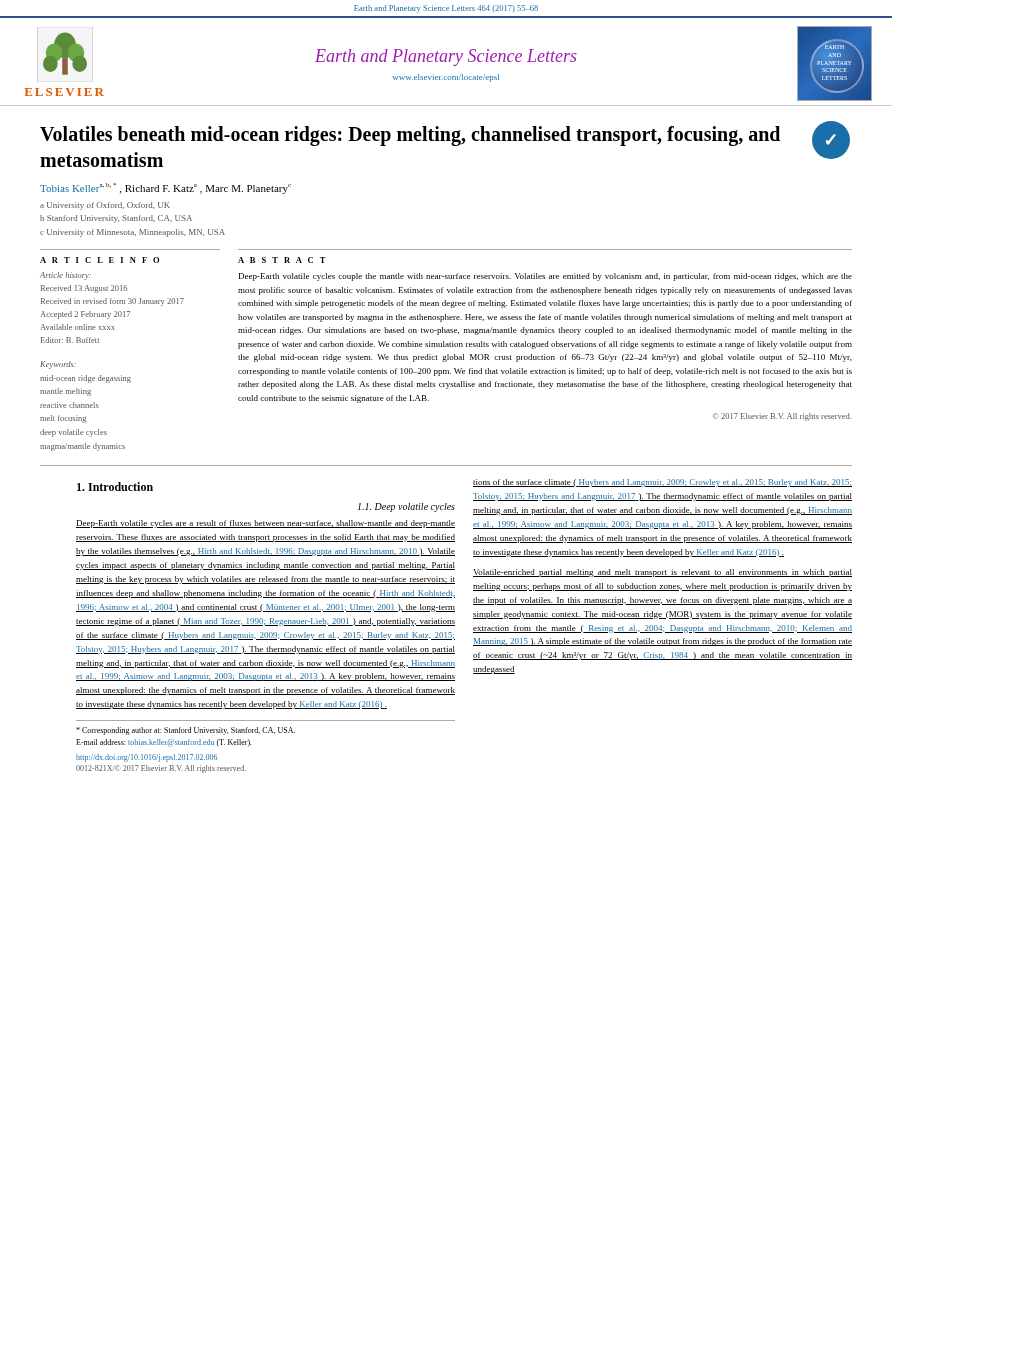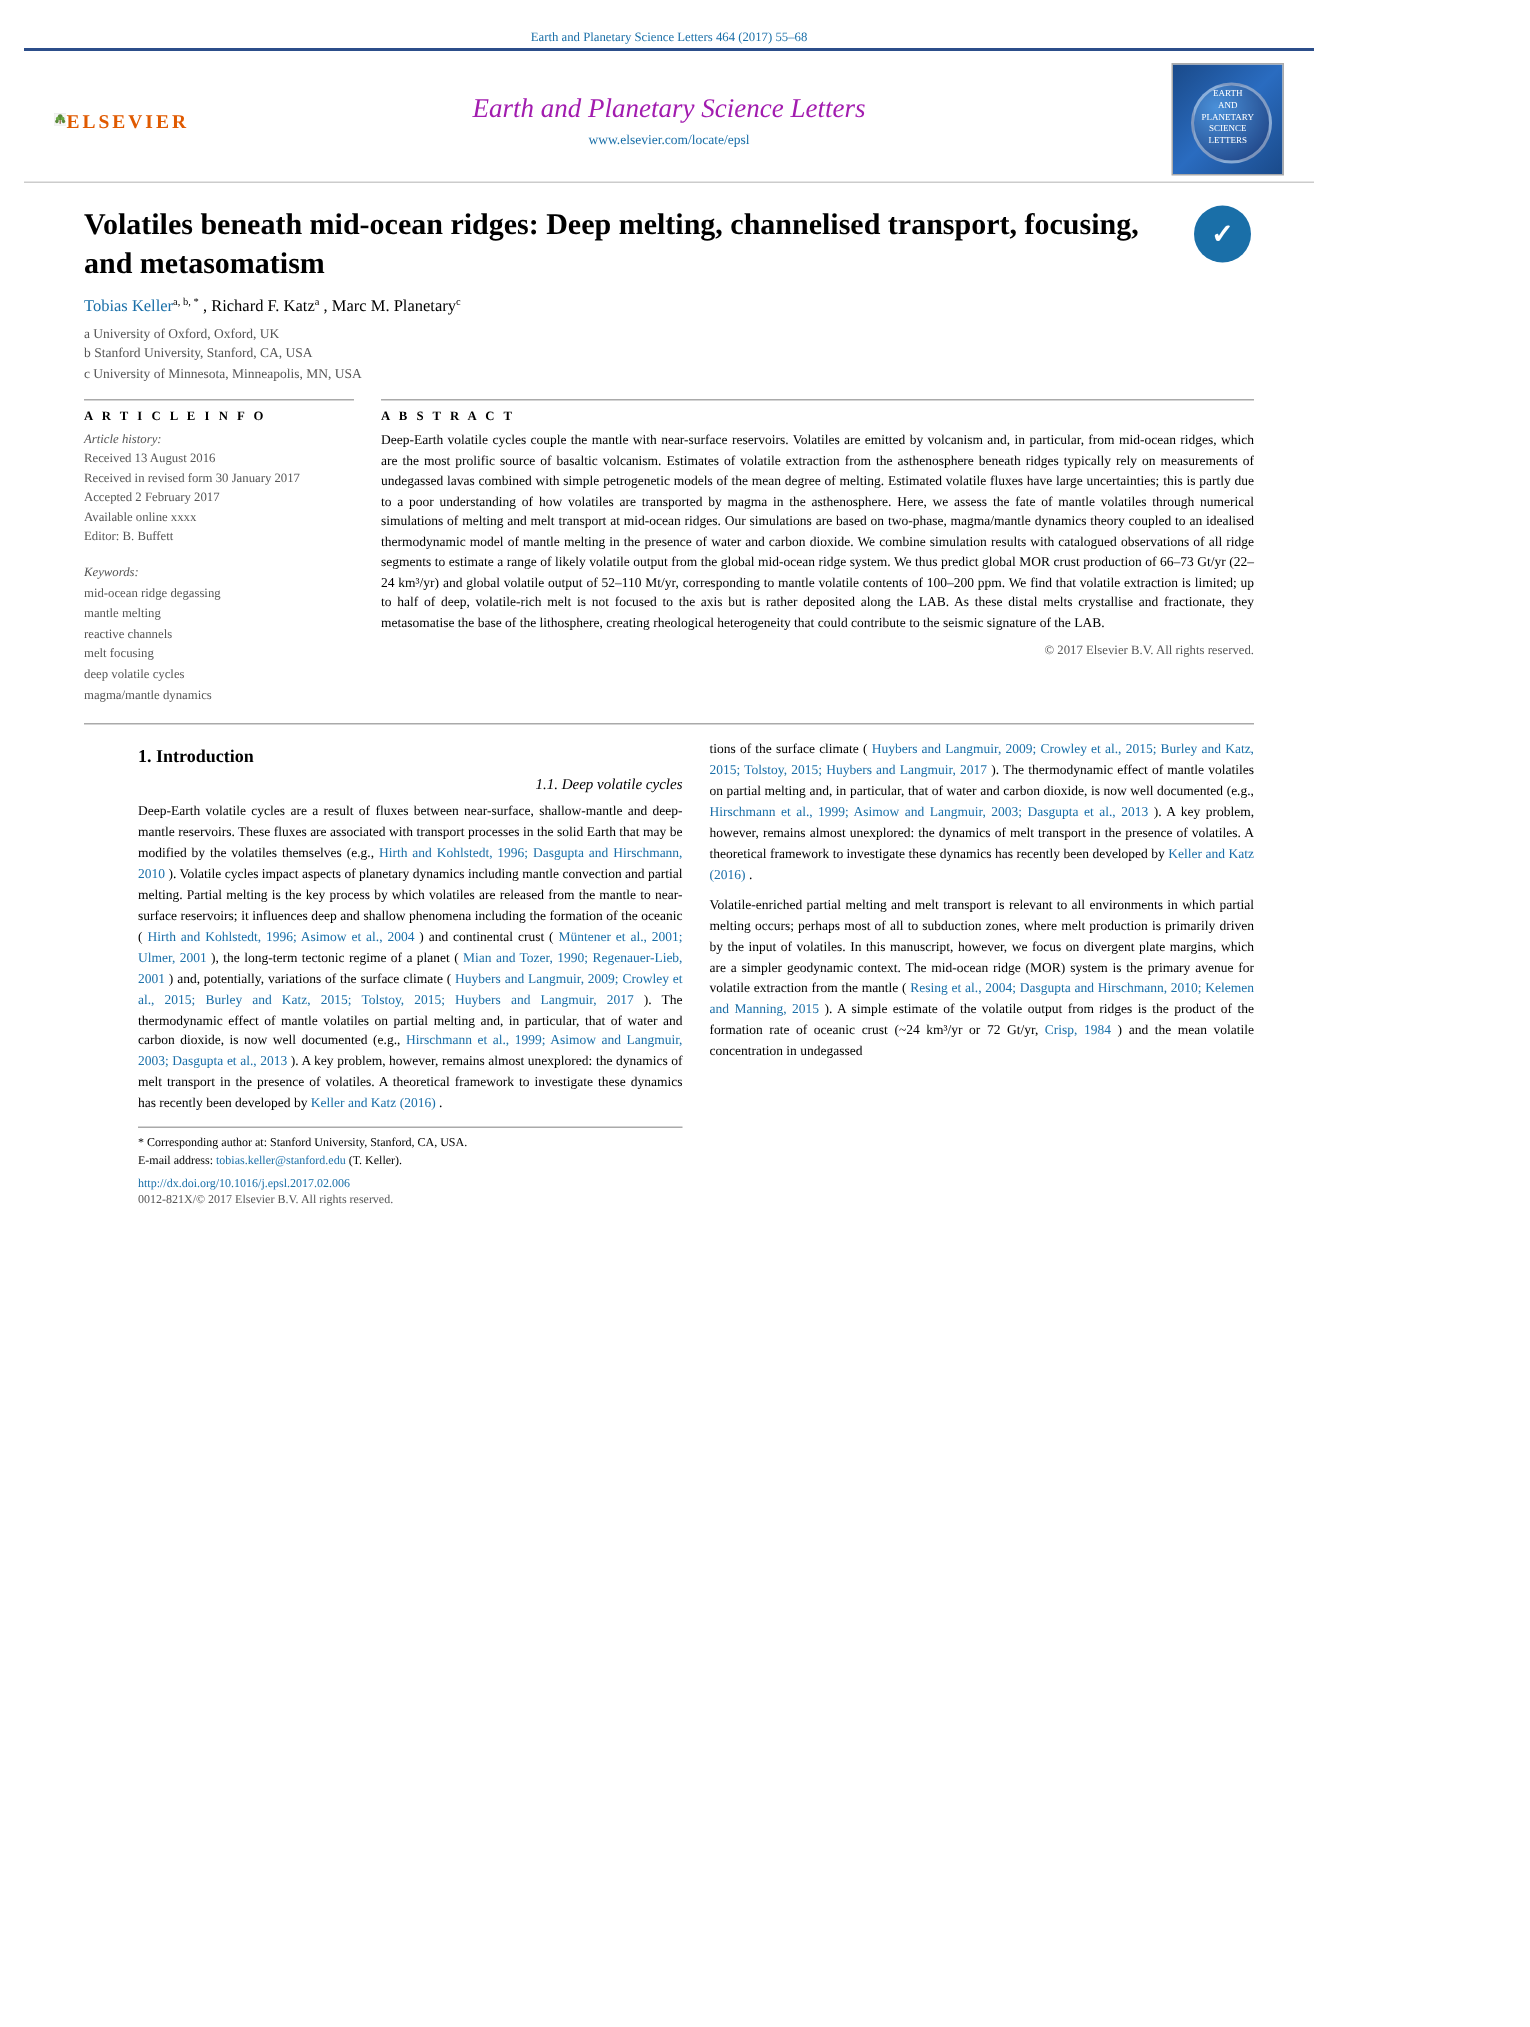--- a/index.html
+++ b/index.html
@@ -8,21 +8,21 @@
       font-family: 'Times New Roman', Times, serif;
       font-size: 10px;
       color: #000;
       width: 1020px;
       min-height: 1351px;
     }
     .page {
       width: 892px;
       min-height: 1351px;
       background: #fff;
-      padding: 16px;
+      padding: 0;
     }
     
     .journal-header {
       text-align: center;
       padding: 8px 20px 4px 20px;
       border-bottom: 1px solid #ccc;
       position: relative;
     }
     .journal-top-line {
       font-size: 9px;
@@ -31,21 +31,21 @@
     }
     .journal-top-line a { color: #1a6fa8; text-decoration: none; }
     .header-inner {
       display: flex;
       align-items: center;
       justify-content: space-between;
     }
     .elsevier-logo {
       width: 90px;
       display: flex;
-      flex-direction: row;
+      flex-direction: column;
       align-items: center;
     }
     .elsevier-tree {
       width: 60px;
       height: 55px;
     }
     .elsevier-text {
       font-size: 13px;
       font-weight: bold;
       color: #e05a00;
@@ -233,20 +233,21 @@
       margin-bottom: 5px;
       margin-top: 4px;
       text-align: right;
     }
     .body-text {
       font-size: 9px;
       line-height: 1.55;
       color: #000;
       text-align: justify;
       margin-bottom: 6px;
+      text-decoration: underline;
     }
     .body-text .cite-link { color: #1a6fa8; }
     .footnote-area {
       border-top: 1px solid #aaa;
       margin-top: 8px;
       padding-top: 4px;
     }
     .footnote-text {
       font-size: 8px;
       color: #000;

